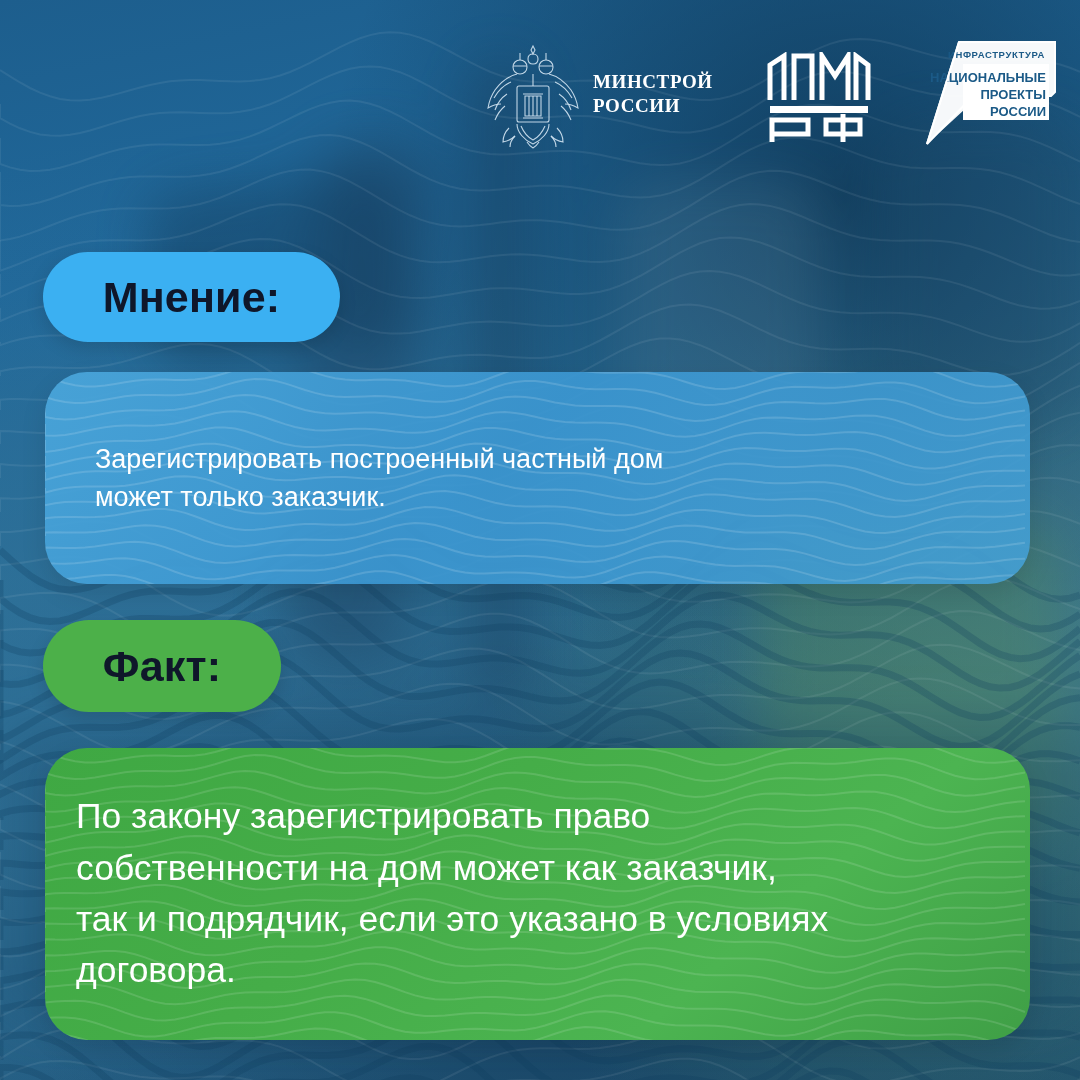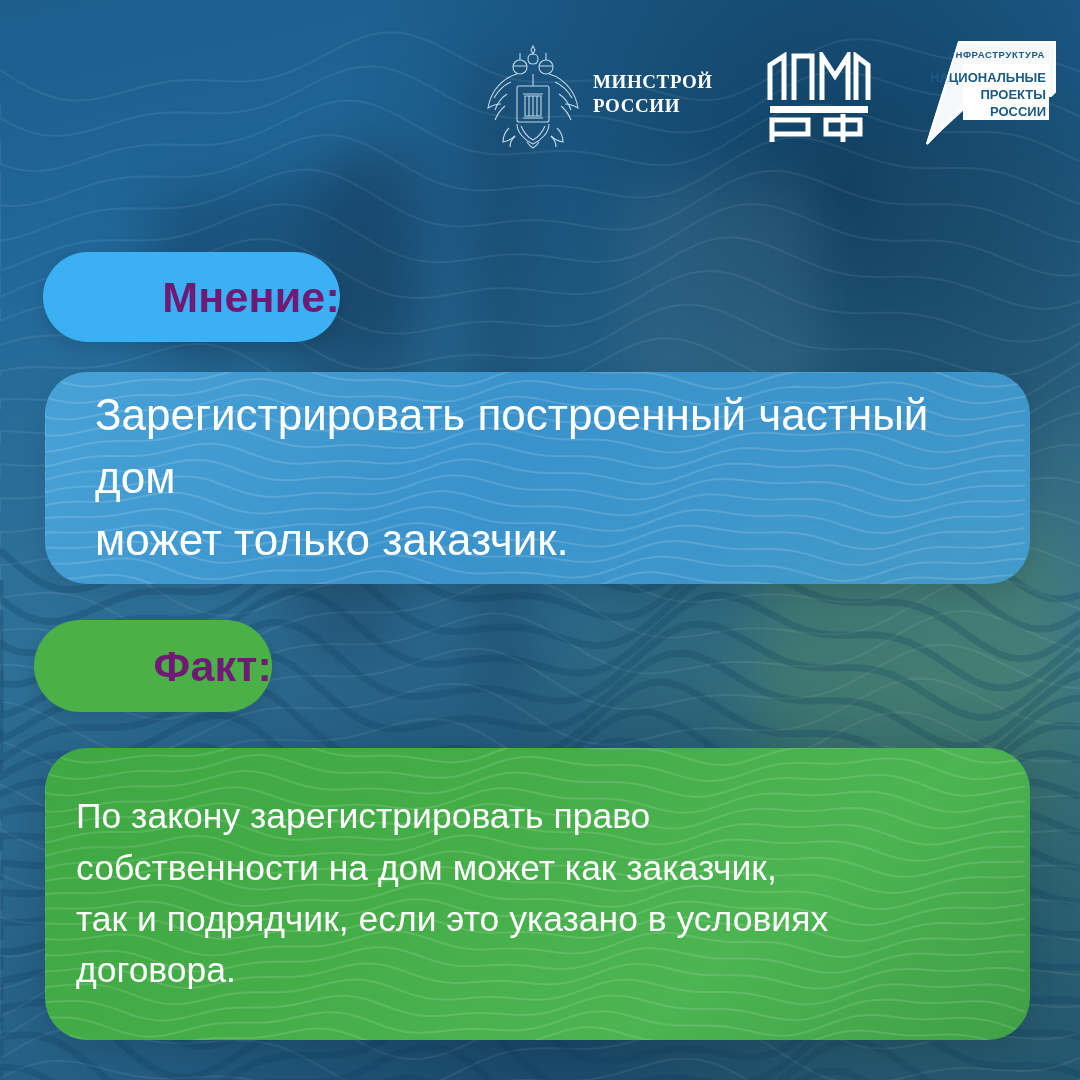--- a/index.html
+++ b/index.html
@@ -46,30 +46,30 @@
   .minstroy-text{
     font-family:"Liberation Serif","DejaVu Serif",serif;
     color:#ffffff;font-weight:700;font-size:19px;line-height:1.24;
     letter-spacing:.6px;white-space:nowrap;
   }
   .logo-domrf{position:absolute;left:764px;top:52px;width:110px;height:92px;}
   .logo-np{position:absolute;left:915px;top:32px;width:145px;height:122px;}
 
   
   .pill{
-    position:absolute;display:flex;align-items:center;justify-content:flex-end;
-    color:#701a75;font-weight:700;letter-spacing:.2px;
+    position:absolute;display:flex;align-items:center;justify-content:center;
+    color:#0f172a;font-weight:700;letter-spacing:.2px;
     box-shadow:0 6px 18px rgba(0,0,0,.13);
   }
   .pill-opinion{
     left:43px;top:252px;width:297px;height:90px;border-radius:46px;
     background:#3bb0f2;font-size:43px;
   }
   .pill-fact{
-    left:34px;top:620px;width:238px;height:92px;border-radius:46px;
+    left:43px;top:620px;width:238px;height:92px;border-radius:46px;
     background:#4cb049;font-size:43px;
   }
 
   
   .card{
     position:absolute;border-radius:42px;overflow:hidden;
     box-shadow:0 10px 26px rgba(0,0,0,.10);
   }
   .card-opinion{
     left:45px;top:372px;width:985px;height:212px;
@@ -77,21 +77,21 @@
   }
   .card-fact{
     left:45px;top:748px;width:985px;height:292px;
     background:linear-gradient(140deg,#3fa843 0%,#45ad48 38%,#4cb451 70%,#3f9f46 100%);
   }
   .card-waves{position:absolute;inset:0;opacity:.28;}
   .card-text{
     position:absolute;left:0;top:0;width:100%;height:100%;
     display:flex;flex-direction:column;justify-content:center;
     color:#ffffff;
-    font-size:44px;line-height:1.42;font-weight:400;
+    font-size:27px;line-height:1.42;font-weight:400;
     white-space:pre-line;
     box-sizing:border-box;
   }
   .card-opinion .card-text{padding:0 60px 0 50px;}
   .card-fact .card-text{padding:0 38px 0 31px;font-size:35.5px;line-height:1.45;}
 </style>
 </head>
 <body>
 
 <div id="stage">

